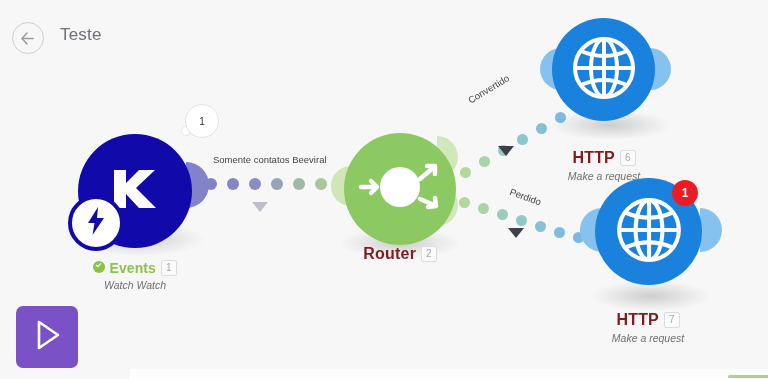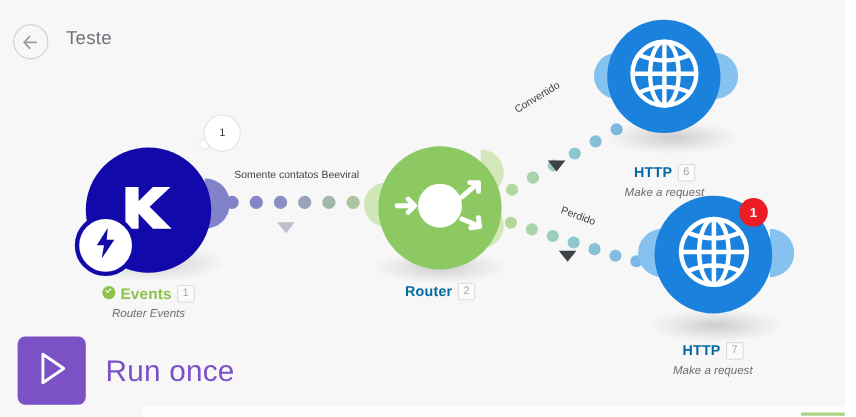--- a/index.html
+++ b/index.html
@@ -72,23 +72,23 @@
   }
 
   
   .node-label {
     position: absolute;
     text-align: center;
     white-space: nowrap;
     pointer-events: none;
   }
   .node-title {
-    font-size: 13px;
+    font-size: 16px;
     font-weight: bold;
-    color: #0369a1;
+    color: #7f1d1d;
     letter-spacing: .2px;
     display: inline-block;
     vertical-align: middle;
   }
   .node-num {
     display: inline-block;
     vertical-align: middle;
     margin-left: 5px;
     font-size: 10px;
     color: #a6a6a6;
@@ -329,21 +329,21 @@
       </div>
 
       <div class="count-tail" style="left:181px; top:126px; width:8px; height:8px;"></div>
       <div class="count-tail" style="left:186px; top:114px; width:14px; height:14px;"></div>
       <div class="count-bubble" style="left:185px; top:104px; width:32px; height:32px;">1</div>
 
       <div class="node-label" style="left:55px; top:258px; width:160px;">
         <div>
           <span class="check-dot"></span><span class="node-title kommo-title">Events</span><span class="node-num">1</span>
         </div>
-        <div class="node-sub">Router Events</div>
+        <div class="node-sub">Watch Watch</div>
       </div>
     </div>
 
     <div class="node">
       <div class="shadow-ellipse" style="left:340px; top:228px; width:120px; height:30px;"></div>
 
       <div class="port" style="left:329px; top:166px;">
         <svg width="22" height="40" viewBox="0 0 22 40">
           <path d="M22 0 A20 20 0 0 0 22 40 Z" fill="#cfe6b6"></path>
         </svg>
@@ -367,21 +367,21 @@
               <line x1="11" y1="50" x2="26" y2="50"></line>
               <polyline points="21,44 27,50 21,56"></polyline>
               <line x1="70" y1="42" x2="84" y2="30"></line>
               <polyline points="77,29 85,29 85,37"></polyline>
               <line x1="70" y1="62" x2="84" y2="68"></line>
               <polyline points="78,70 86,69 85,61"></polyline>
             </g>
           </svg>
         </span>
       </div>
-      <div class="node-label" style="left:330px; top:256px; width:140px;">
+      <div class="node-label" style="left:330px; top:244px; width:140px;">
         <div>
           <span class="node-title">Router</span><span class="node-num">2</span>
         </div>
       </div>
     </div>
 
     <div class="node">
       <div class="shadow-ellipse" style="left:551px; top:110px; width:120px; height:30px;"></div>
       <div class="port" style="left:539px; top:48px;">
         <svg width="22" height="42" viewBox="0 0 22 42">
@@ -457,16 +457,15 @@
   </div>
 
   <div class="run-once">
     <div class="run-once-btn">
       <span>
         <svg width="32" height="34" viewBox="0 0 32 34">
           <path d="M8 4 L27 17 L8 30 Z" fill="none" stroke="#ffffff" stroke-width="2.6" stroke-linejoin="round"></path>
         </svg>
       </span>
     </div>
-    <div class="run-once-label">Run once</div>
   </div>
 
 </div>
 
 </body></html>

